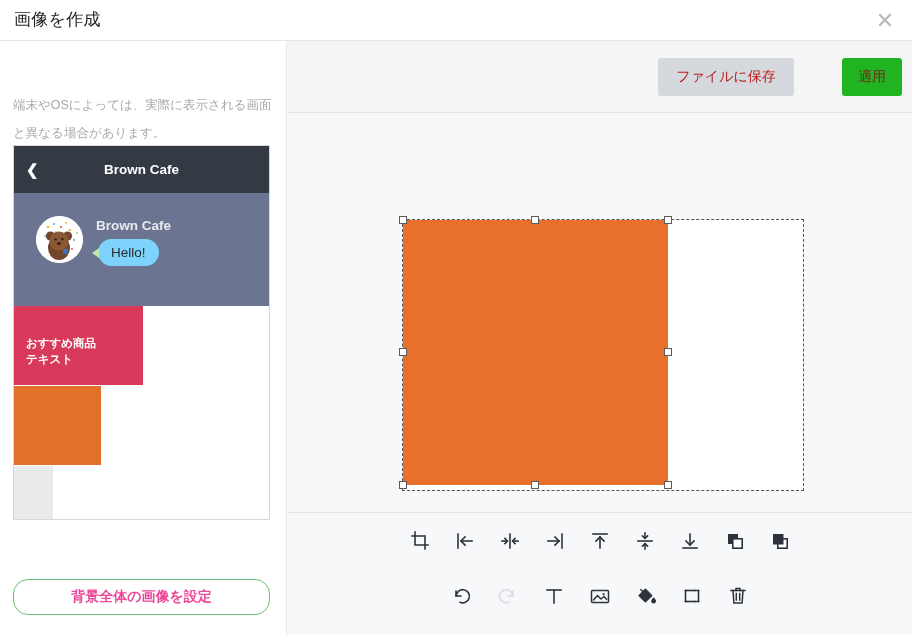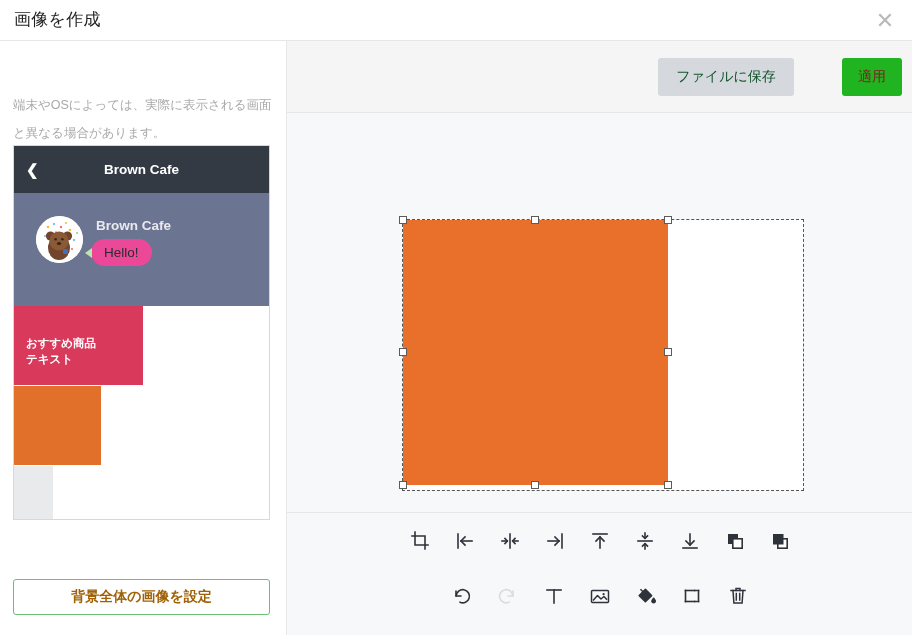--- a/index.html
+++ b/index.html
@@ -56,55 +56,55 @@
   .avatar {
     position:absolute; left:22px; top:23px; width:47px; height:47px;
     border-radius:50%; background:#ffffff; overflow:hidden;
   }
   .avatar svg { display:block; }
   .ph-name {
     position:absolute; left:82px; top:25px;
     color:#e9eaef; font-size:13.5px; font-weight:bold;
   }
   .bubble {
-    position:absolute; left:77px; top:46px;
-    background:#ec4899; color:#2b2b2b;
+    position:absolute; left:84px; top:46px;
+    background:#7dd3fc; color:#2b2b2b;
     font-size:13.5px; padding:6px 13px; border-radius:15px;
   }
   .bubble:before {
     content:""; position:absolute; left:-6px; top:9px;
     border-top:5px solid transparent; border-bottom:5px solid transparent;
     border-right:7px solid #b9e8a9;
   }
   .ph-grid { display:flex; flex-wrap:wrap;flex-direction:column; }
   .cell { position:relative; border-right:1px solid #ffffff; border-bottom:1px solid #ffffff; }
   .cell-label {
     position:absolute; left:12px; top:29px;
     color:#ffffff; font-size:11.5px; line-height:16px; font-weight:bold;
   }
   .bg-button {
     position:absolute; left:13px; top:538px; width:257px; height:36px;
-    border:1px solid #6bbf73; background:#ffffff; border-radius:3px;
-    color:#a16207; font-size:14px; font-weight:bold;
+    border:1px solid #6bbf73; background:#ffffff; border-radius:15px;
+    color:#ec4899; font-size:14px; font-weight:bold;
     display:flex; align-items:center; justify-content:center;
     cursor:pointer;
   }
 
   
   .right-panel {
     position:absolute; left:287px; top:41px; width:625px; height:594px;
     background:#f7f8fa;
   }
   .rp-header {
     position:absolute; left:0; top:0; width:625px; height:72px;
     background:#f5f5f5; border-bottom:1px solid #e4e6e8;
   }
   .btn-save {
     position:absolute; right:118px; top:17px;
-    width:136px; height:38px; background:#d5d8dd; color:#14532d;
+    width:136px; height:38px; background:#d5d8dd; color:#b91c1c;
     border:none; border-radius:3px; font-size:14px; cursor:pointer;
     font-family:"Liberation Sans", sans-serif;
   }
   .btn-apply {
     position:absolute; right:10px; top:17px;
     width:60px; height:38px; background:#20b520; color:#7f1d1d;
     border:none; border-radius:3px; font-size:14px; cursor:pointer;
     font-family:"Liberation Sans", sans-serif;
   }
   .canvas-area {

